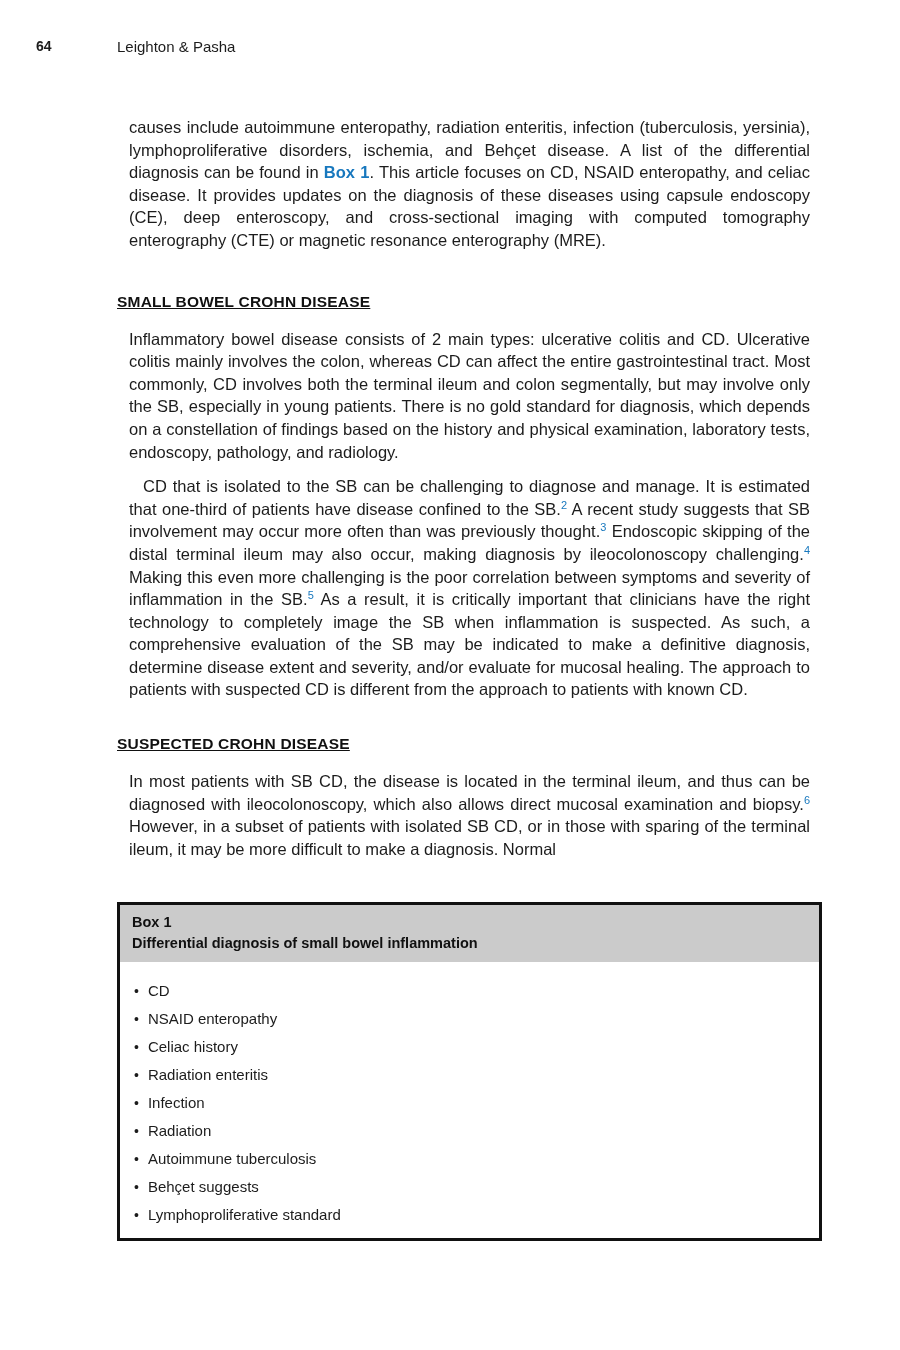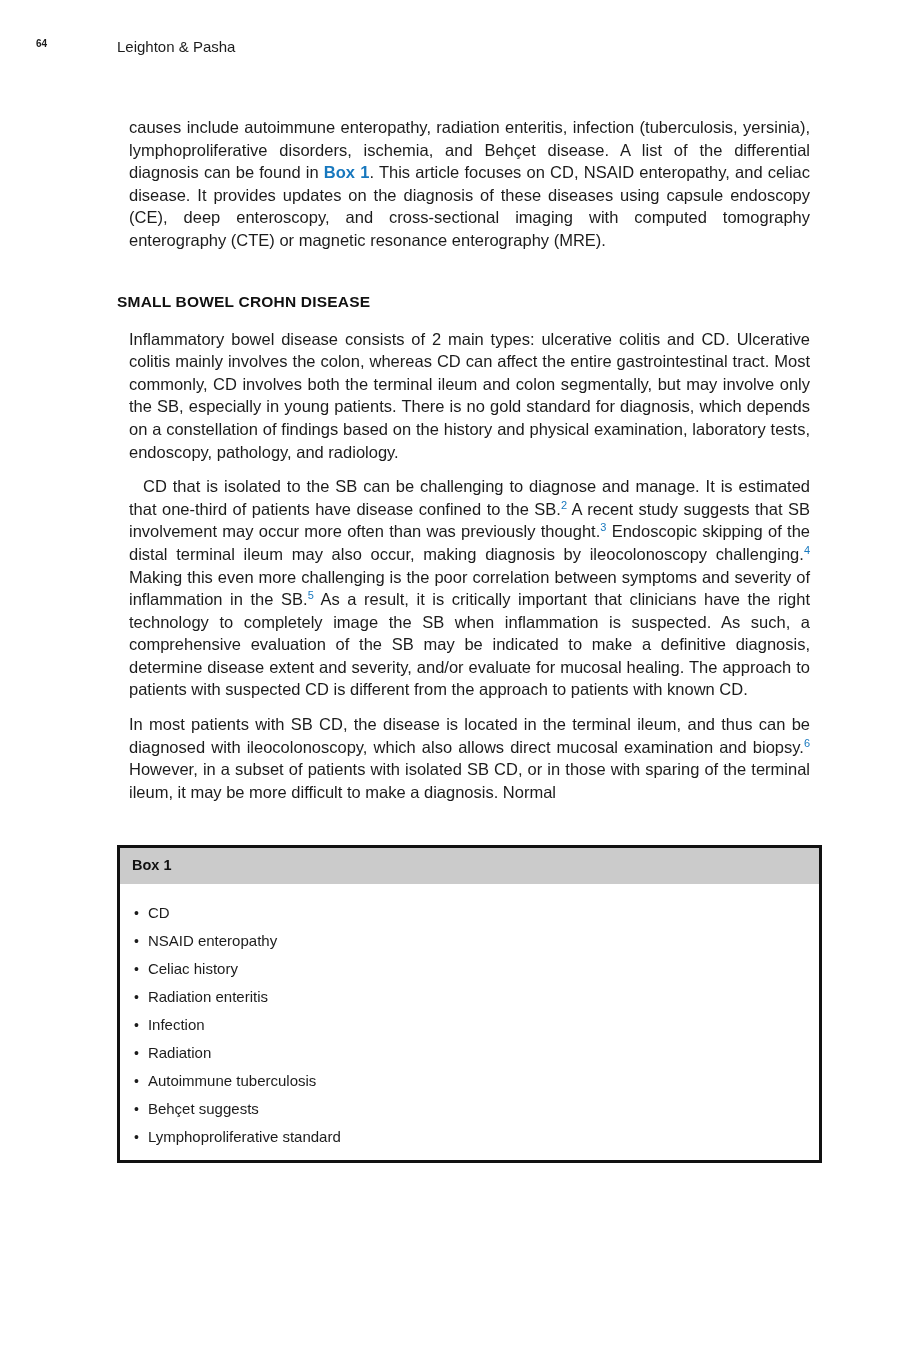--- a/index.html
+++ b/index.html
@@ -13,21 +13,21 @@
     background: #ffffff;
     font-family: "Liberation Sans", "DejaVu Sans", sans-serif;
     color: #1c1c1c;
     overflow: hidden;
   }
 
   .page-num {
     position: absolute;
     left: 36px;
     top: 38px;
-    font-size: 10px;
+    font-size: 14px;
     font-weight: 700;
   }
   .running-head {
     position: absolute;
     left: 117px;
     top: 38px;
     font-size: 15px;
   }
 
   .content {
@@ -58,20 +58,21 @@
     vertical-align: super;
     cursor: pointer;
   }
 
   h2.section-heading {
     margin: 41px 0 17px 0;
     font-size: 15.5px;
     font-weight: 700;
     letter-spacing: 0.2px;
     color: #111111;
+    text-decoration: underline;
   }
   h2.second { margin-top: 34px; }
 
   .box {
     margin-top: 42px;
     border: 3px solid #111111;
     background: #ffffff;
   }
   .box-header {
     background: #cbcbcb;
@@ -113,26 +114,28 @@
   <main class="content">
 
     <p class="body-para"><span>causes include autoimmune enteropathy, radiation enteritis, infection (tuberculosis, yersinia), lymphoproliferative disorders, ischemia, and Behçet disease. A list of the differential diagnosis can be found in </span><a class="box-ref">Box 1</a><span>. This article focuses on CD, NSAID enteropathy, and celiac disease. It provides updates on the diagnosis of these diseases using capsule endoscopy (CE), deep enteroscopy, and cross-sectional imaging with computed tomography enterography (CTE) or magnetic resonance enterography (MRE).</span></p>
 
     <h2 class="section-heading">SMALL BOWEL CROHN DISEASE</h2>
 
     <p class="body-para">Inflammatory bowel disease consists of 2 main types: ulcerative colitis and CD. Ulcerative colitis mainly involves the colon, whereas CD can affect the entire gastrointestinal tract. Most commonly, CD involves both the terminal ileum and colon segmentally, but may involve only the SB, especially in young patients. There is no gold standard for diagnosis, which depends on a constellation of findings based on the history and physical examination, laboratory tests, endoscopy, pathology, and radiology.</p>
 
     <p class="body-para indent-first"><span>CD that is isolated to the SB can be challenging to diagnose and manage. It is estimated that one-third of patients have disease confined to the SB.</span><sup class="cite">2</sup><span> A recent study suggests that SB involvement may occur more often than was previously thought.</span><sup class="cite">3</sup><span> Endoscopic skipping of the distal terminal ileum may also occur, making diagnosis by ileocolonoscopy challenging.</span><sup class="cite">4</sup><span> Making this even more challenging is the poor correlation between symptoms and severity of inflammation in the SB.</span><sup class="cite">5</sup><span> As a result, it is critically important that clinicians have the right technology to completely image the SB when inflammation is suspected. As such, a comprehensive evaluation of the SB may be indicated to make a definitive diagnosis, determine disease extent and severity, and/or evaluate for mucosal healing. The approach to patients with suspected CD is different from the approach to patients with known CD.</span></p>
 
+    <h2 class="section-heading second">SUSPECTED CROHN DISEASE</h2>
 
     <p class="body-para"><span>In most patients with SB CD, the disease is located in the terminal ileum, and thus can be diagnosed with ileocolonoscopy, which also allows direct mucosal examination and biopsy.</span><sup class="cite">6</sup><span> However, in a subset of patients with isolated SB CD, or in those with sparing of the terminal ileum, it may be more difficult to make a diagnosis. Normal</span></p>
 
     <section class="box">
       <div class="box-header">
         <div class="box-label">Box 1</div>
+        <div class="box-title">Differential diagnosis of small bowel inflammation</div>
       </div>
       <ul class="box-list">
         <li>
             <span class="bullet">•</span>
             <span>CD</span>
           </li>
         <li>
             <span class="bullet">•</span>
             <span>NSAID enteropathy</span>
           </li>

